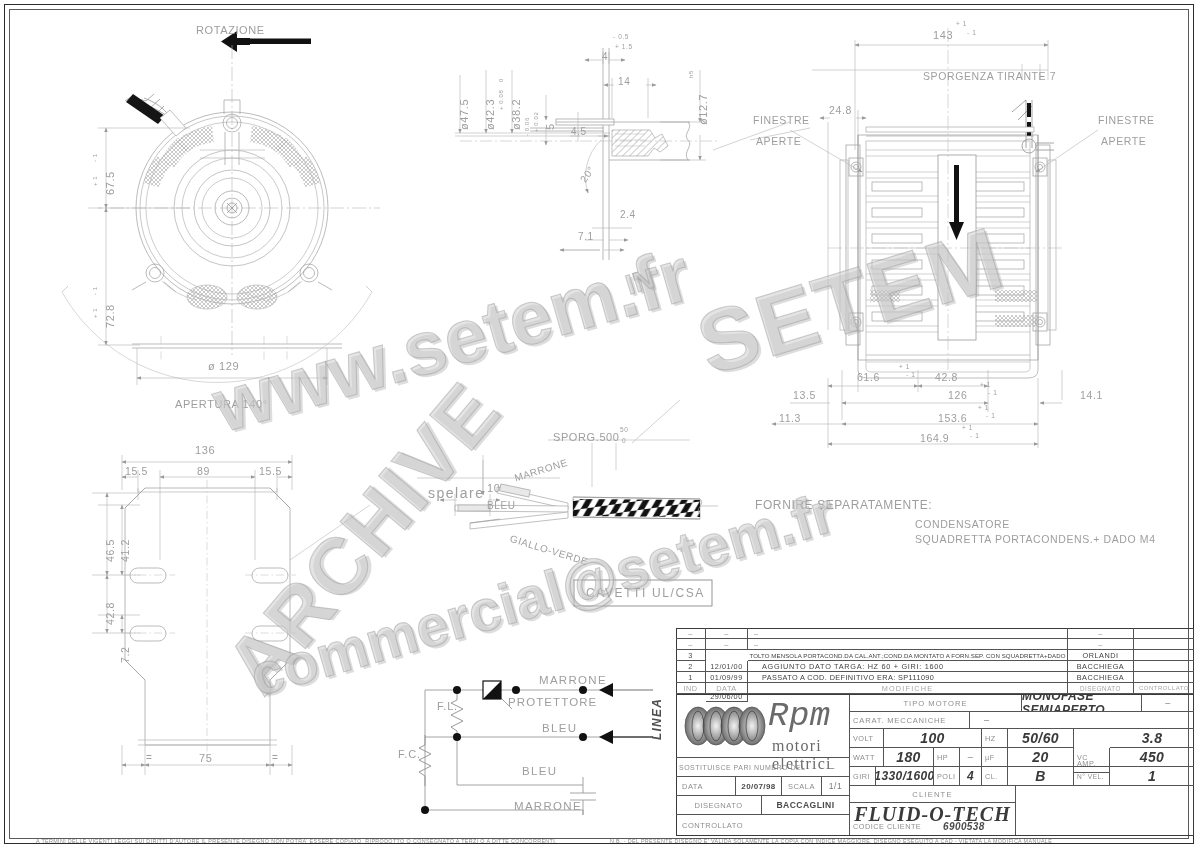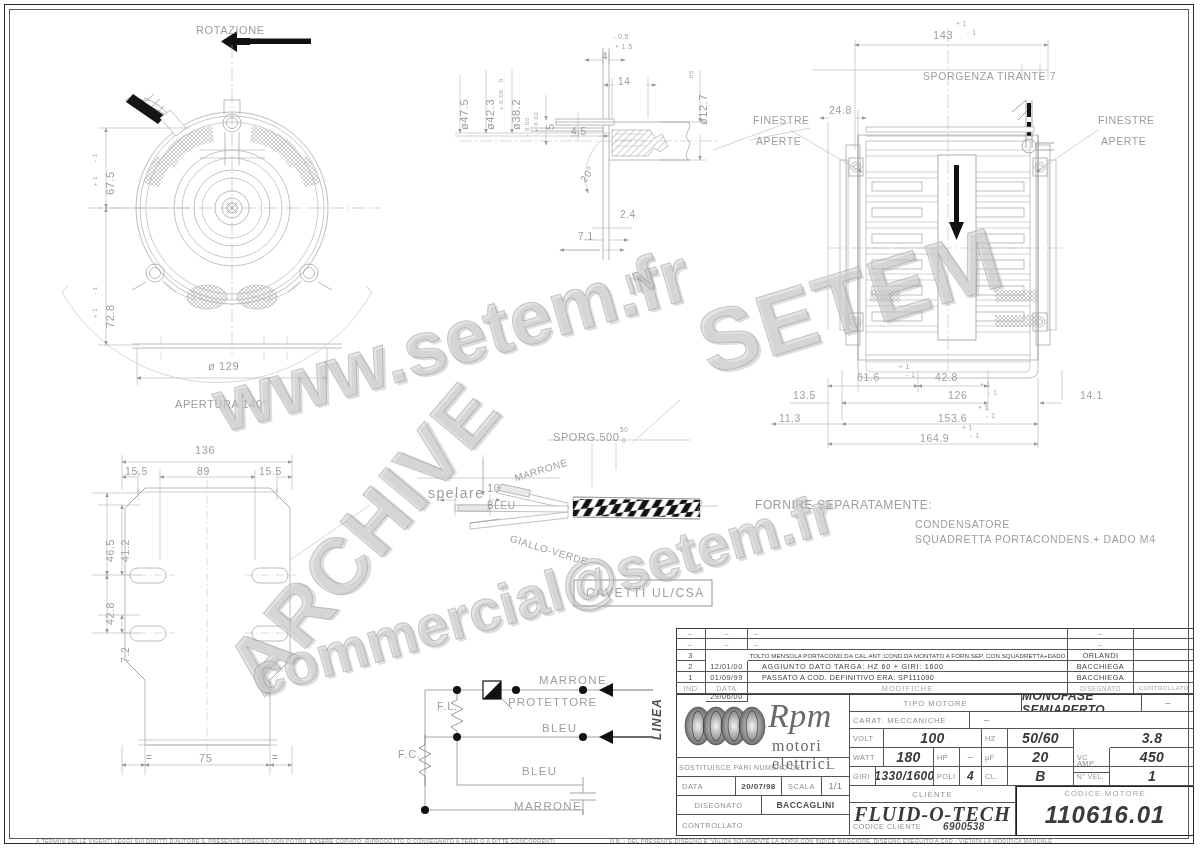--- a/index.html
+++ b/index.html
@@ -677,21 +677,21 @@
           <ellipse cx="50" cy="22" rx="13" ry="19" fill="url(#g1)" stroke="#555" stroke-width="0.8"></ellipse>
           <ellipse cx="68" cy="22" rx="13" ry="19" fill="url(#g1)" stroke="#555" stroke-width="0.8"></ellipse>
           <g stroke="#3a3a3a" stroke-width="0.7" fill="none">
             <ellipse cx="14" cy="22" rx="6" ry="15"></ellipse>
               <ellipse cx="32" cy="22" rx="6" ry="15"></ellipse>
             <ellipse cx="50" cy="22" rx="6" ry="15"></ellipse>
               <ellipse cx="68" cy="22" rx="6" ry="15"></ellipse>
           </g>
         </g>
       </svg>
-      <div style="position:absolute;left:92px;top:2px;font-family:Liberation Serif, serif;font-style:italic;font-size:34px;color:#6a6a6a;">Rpm</div>
+      <div style="position:absolute;left:92px;top:2px;font-family:Liberation Mono, monospace;font-style:italic;font-size:34px;color:#6a6a6a;">Rpm</div>
       <div style="position:absolute;left:96px;top:42px;font-family:'Liberation Serif',serif;font-size:16px;color:#6a6a6a;letter-spacing:1.2px;">motori elettrici</div>
     </div>
 
     <div class="tbcell" style="left:0;top:130px;width:174px;height:19px;font-size:7px;">SOSTITUISCE PARI NUMERO DEL</div>
     <div class="tbcell c" style="left:138px;top:130px;width:36px;height:19px;border-right:none;border-bottom:none;font-size:9px;color:#6a6a6a;">–</div>
 
     <div class="tbcell" style="left:0;top:149px;width:60px;height:19px;font-size:7.5px;padding-left:6px;">DATA</div>
     <div class="tbcell c" style="left:60px;top:149px;width:46px;height:19px;">
         <span class="val-bold">20/07/98</span>
       </div>
@@ -761,22 +761,18 @@
 
     <div class="tbcell c" style="left:174px;top:158px;width:166px;height:17px;font-size:7.6px;letter-spacing:1.2px;">CLIENTE</div>
     <div class="tbcell c" style="left:174px;top:175px;width:166px;height:22px;border-bottom:none;">
         <span class="val-it huge" style="font-family:'Liberation Serif',serif;font-size:20px;">FLUID-O-TECH</span>
       </div>
     <div class="tbcell" style="left:174px;top:190px;width:100px;height:17px;font-size:7.3px;border-bottom:none;border-right:none;">CODICE CLIENTE</div>
     <div class="tbcell" style="left:264px;top:190px;width:76px;height:17px;border-bottom:none;">
         <span class="val-bold" style="font-size:10px;font-style:italic;">6900538</span>
       </div>
 
-    <div id="codmot" style="left:340px;top:158px;width:178px;height:50px;">
-      <div style="position:absolute;left:0;top:2px;width:100%;text-align:center;font-size:7.6px;color:#9e9e9e;letter-spacing:1.3px;">CODICE MOTORE</div>
-      <div style="position:absolute;left:0;top:14px;width:100%;text-align:center;"><span class="val-it huge">110616.01</span></div>
-    </div>
   </div>
 
   <div class="footer-txt" style="left:36px;top:838px;">A TERMINI DELLE VIGENTI LEGGI SUI DIRITTI D'AUTORE IL PRESENTE DISEGNO NON POTRA' ESSERE COPIATO, RIPRODOTTO O CONSEGNATO A TERZI O A DITTE CONCORRENTI.</div>
   <div class="footer-txt" style="left:610px;top:838px;">N.B. - DEL PRESENTE DISEGNO E' VALIDA SOLAMENTE LA COPIA CON INDICE MAGGIORE.          DISEGNO ESEGUITO A CAD - VIETATA LA MODIFICA MANUALE</div>
 
 </div>
 
 </body></html>

